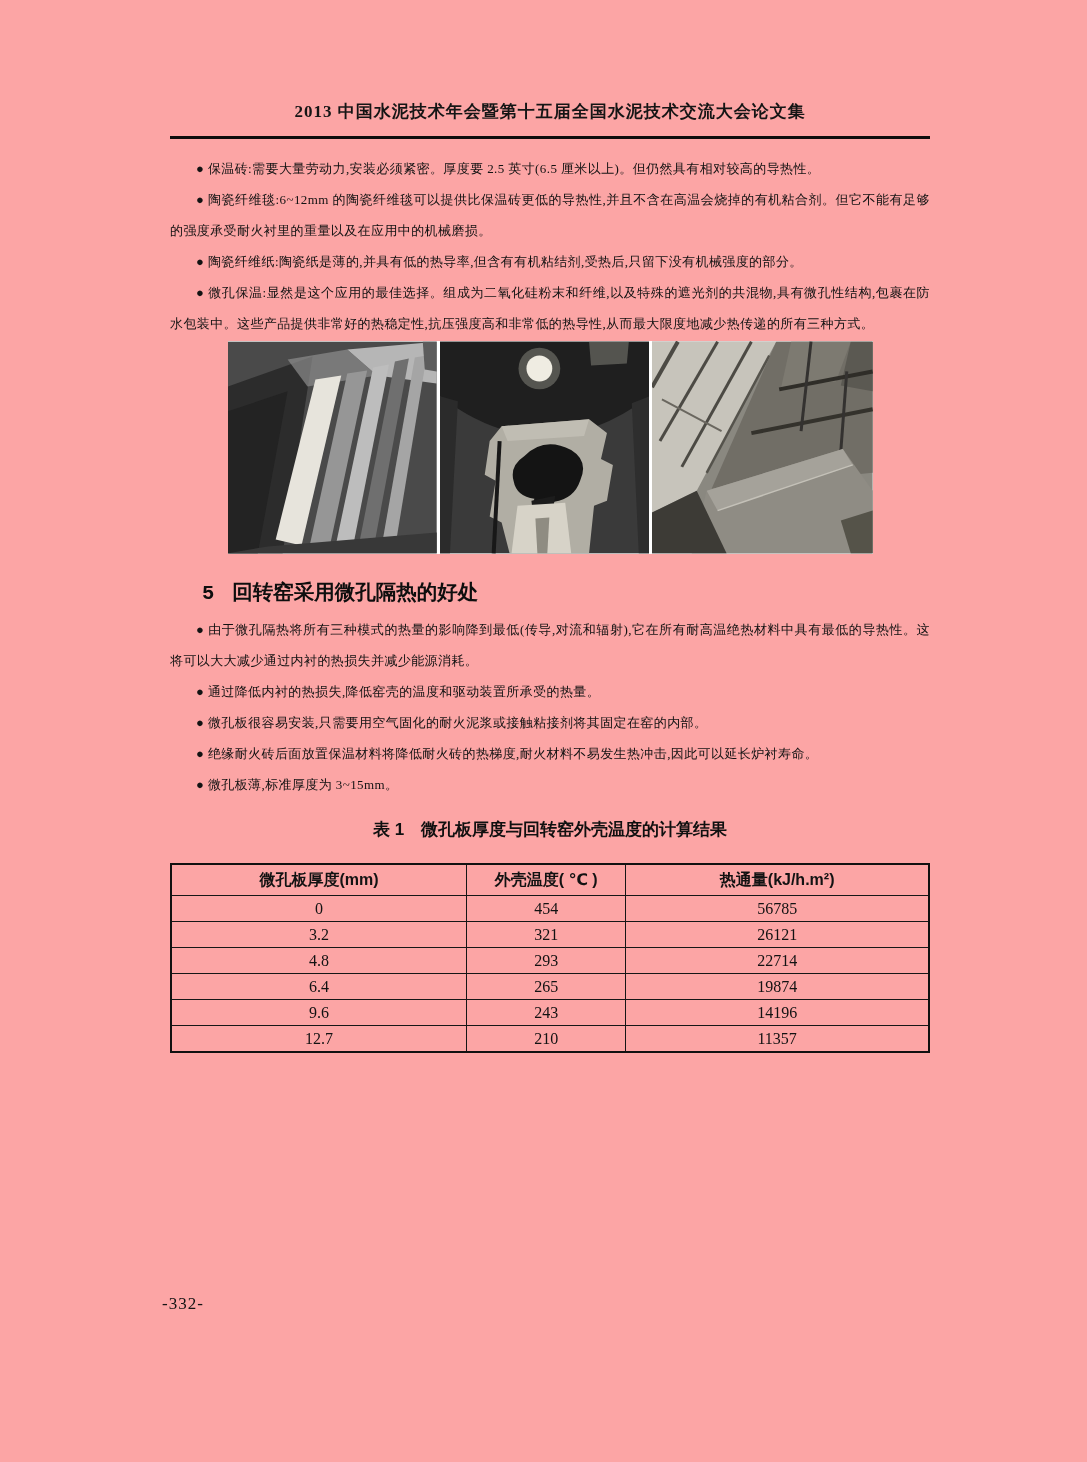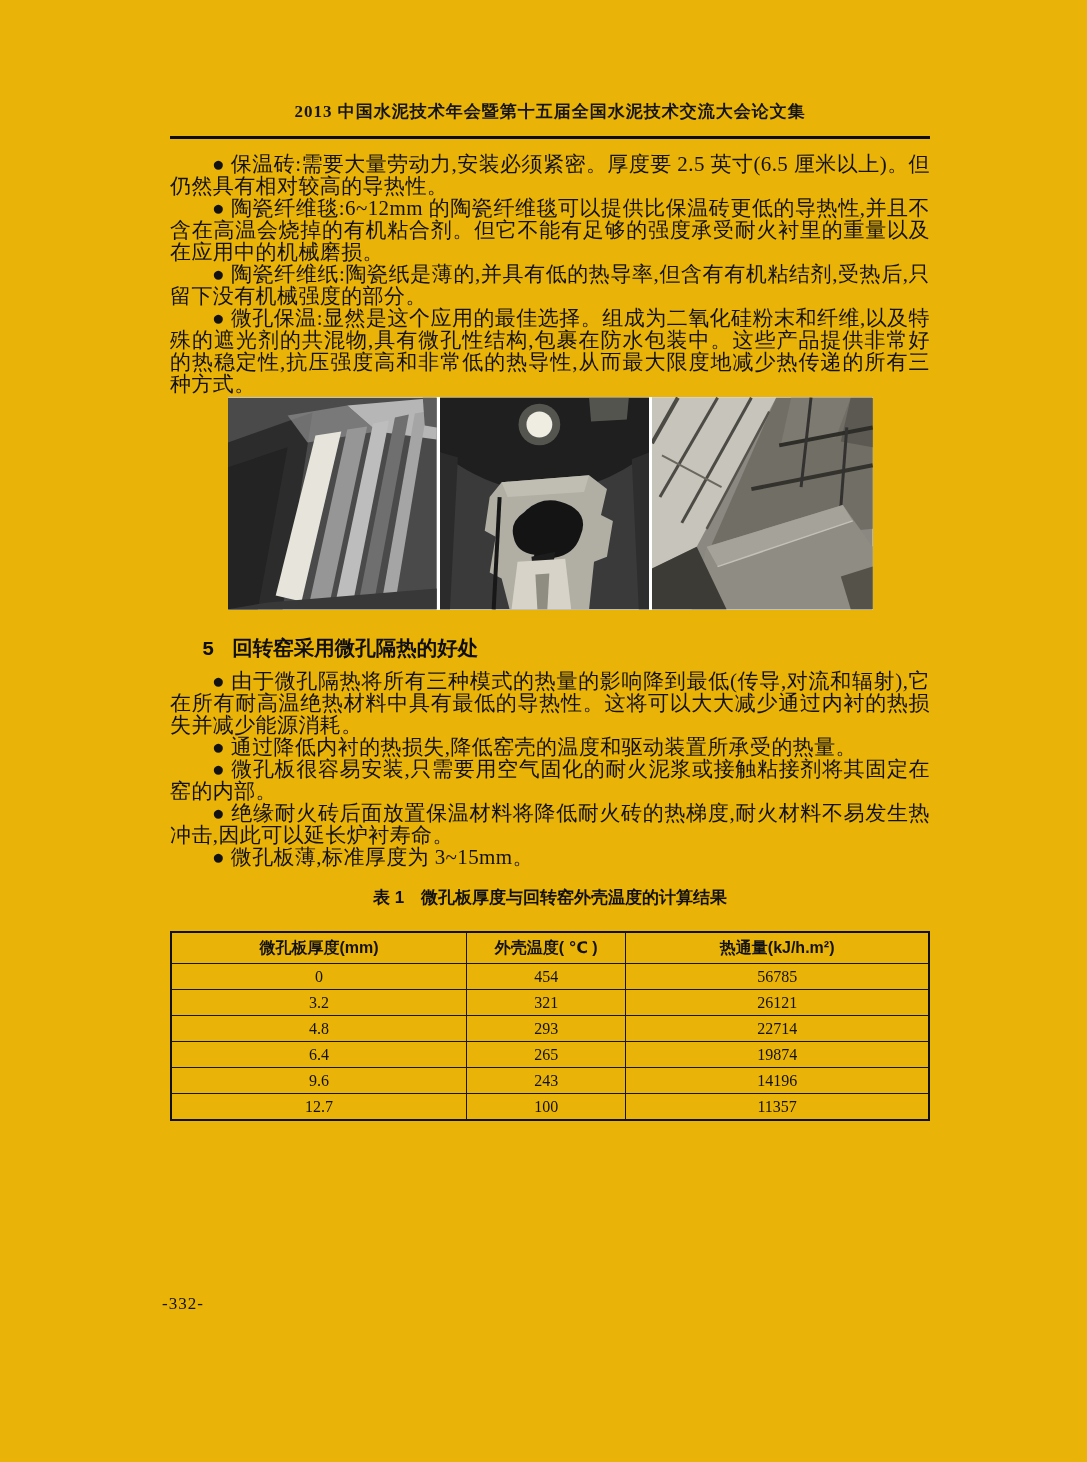--- a/index.html
+++ b/index.html
@@ -1,20 +1,20 @@
 <!DOCTYPE html>
 <html lang="zh"><head>
 <meta charset="utf-8">
 <style>
   html,body{margin:0;padding:0;background:#e8e8e8;}
   .page{
     position:relative;
     width:1087px;height:1462px;
     margin:0 auto;
-    background:#eab308;
+    background:#fca5a5;
     color:#111;
     font-family:"Liberation Serif","DejaVu Serif",serif;
     overflow:hidden;
   }
   .content{
     position:absolute;left:170px;top:100px;width:760px;
   }
   .running-head{
     text-align:center;
     font-size:17px;
@@ -23,22 +23,22 @@
     color:#151515;
   }
   .head-rule{
     margin-top:13px;
     height:3px;
     background:#0d0d0d;
   }
   .body-block{margin-top:14px;}
   .para{
     margin:0;
-    font-size:21px;
-    line-height:22px;
+    font-size:13px;
+    line-height:31px;
     text-align:justify;
     text-indent:2em;
     letter-spacing:0.4px;
     color:#121212;
   }
   .figure-strip{
     margin-top:2px;
     margin-left:58px;
     width:645px;
     height:213px;
@@ -233,21 +233,21 @@
           <td>265</td>
           <td>19874</td>
         </tr>
         <tr>
           <td>9.6</td>
           <td>243</td>
           <td>14196</td>
         </tr>
         <tr>
           <td>12.7</td>
-          <td>100</td>
+          <td>210</td>
           <td>11357</td>
         </tr>
       </tbody>
     </table>
   </div>
 
   <div class="page-number">-332-</div>
 </div>
 
 </body></html>

